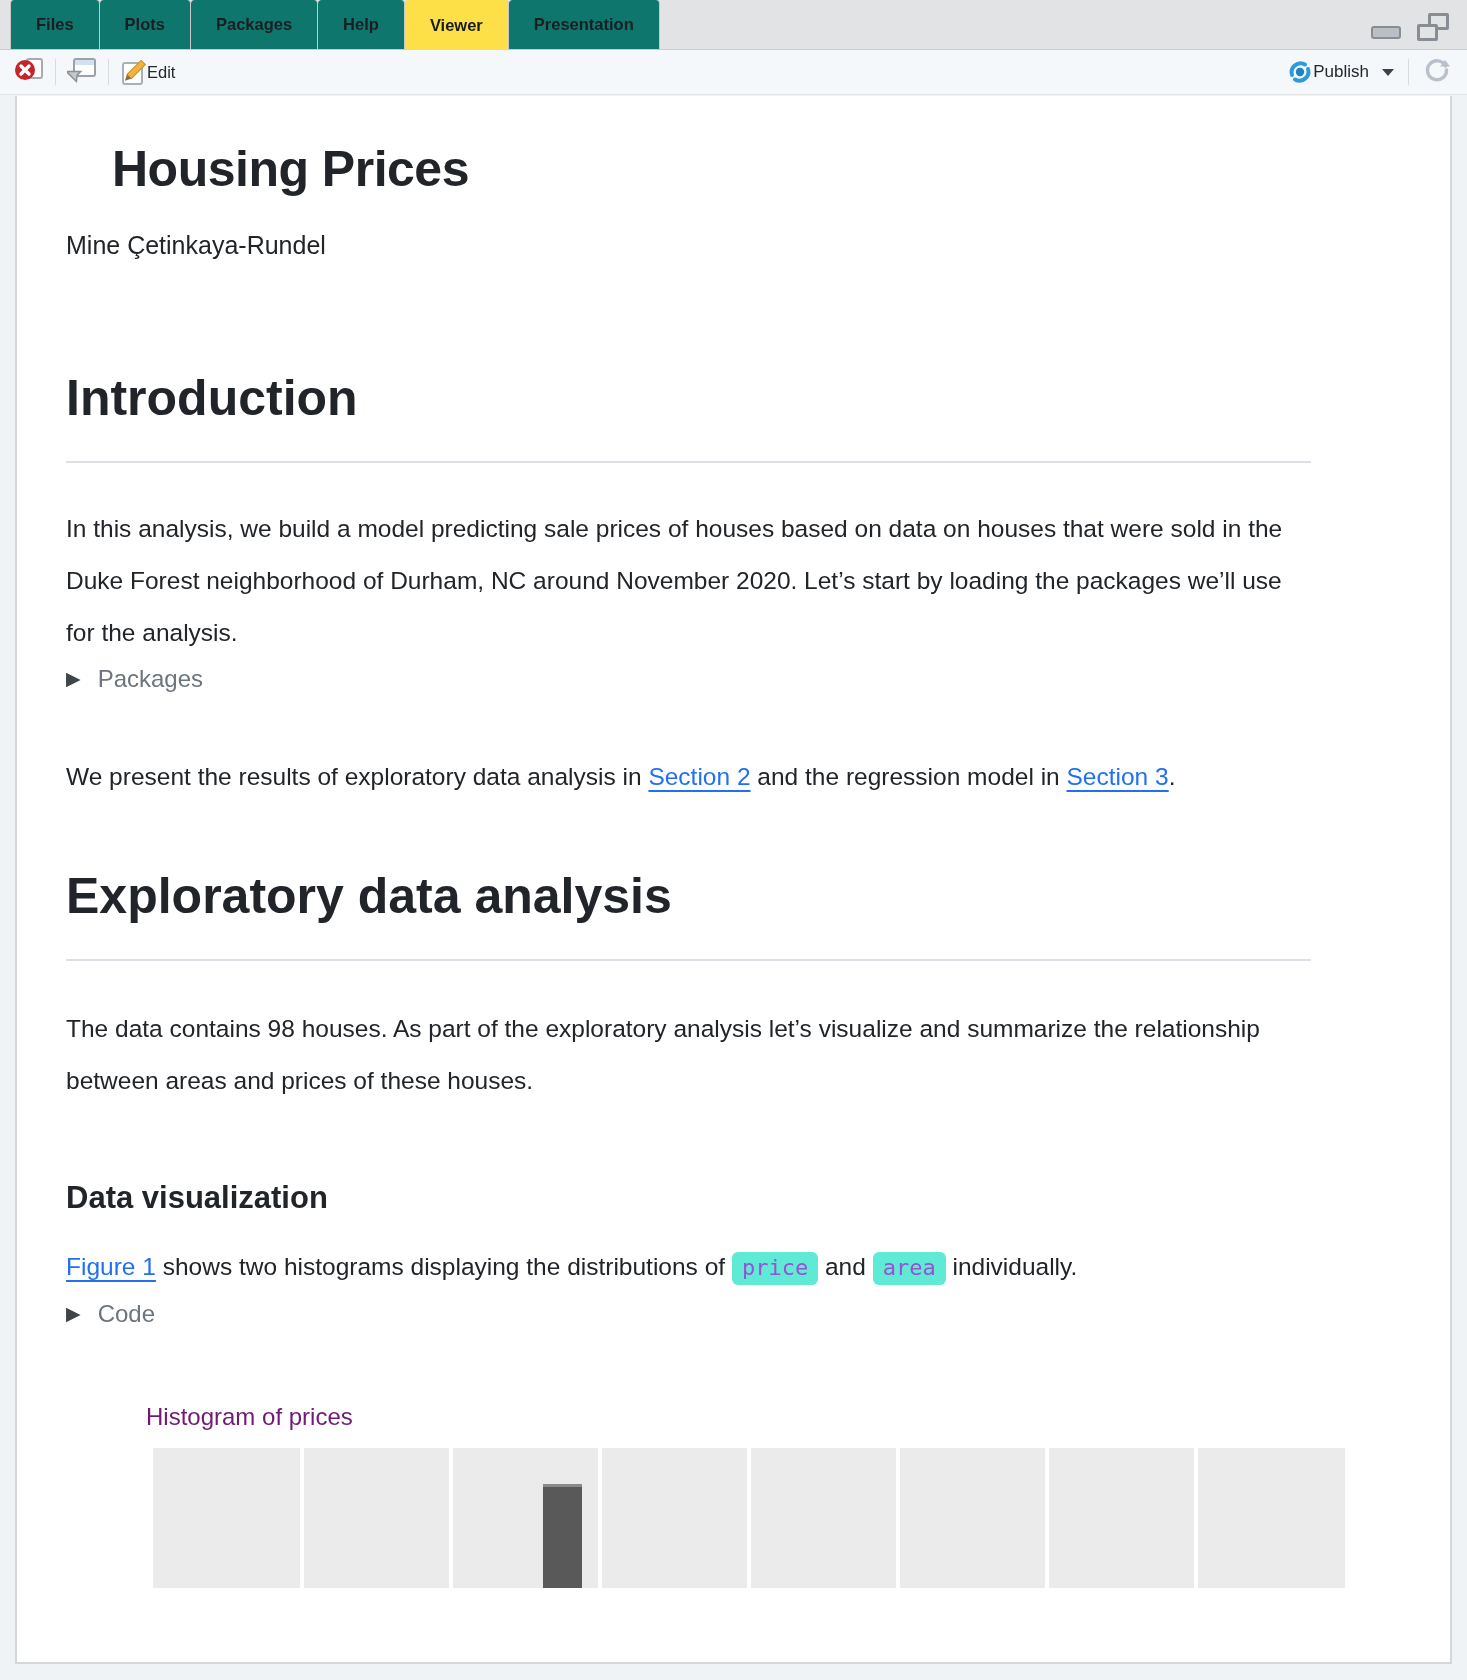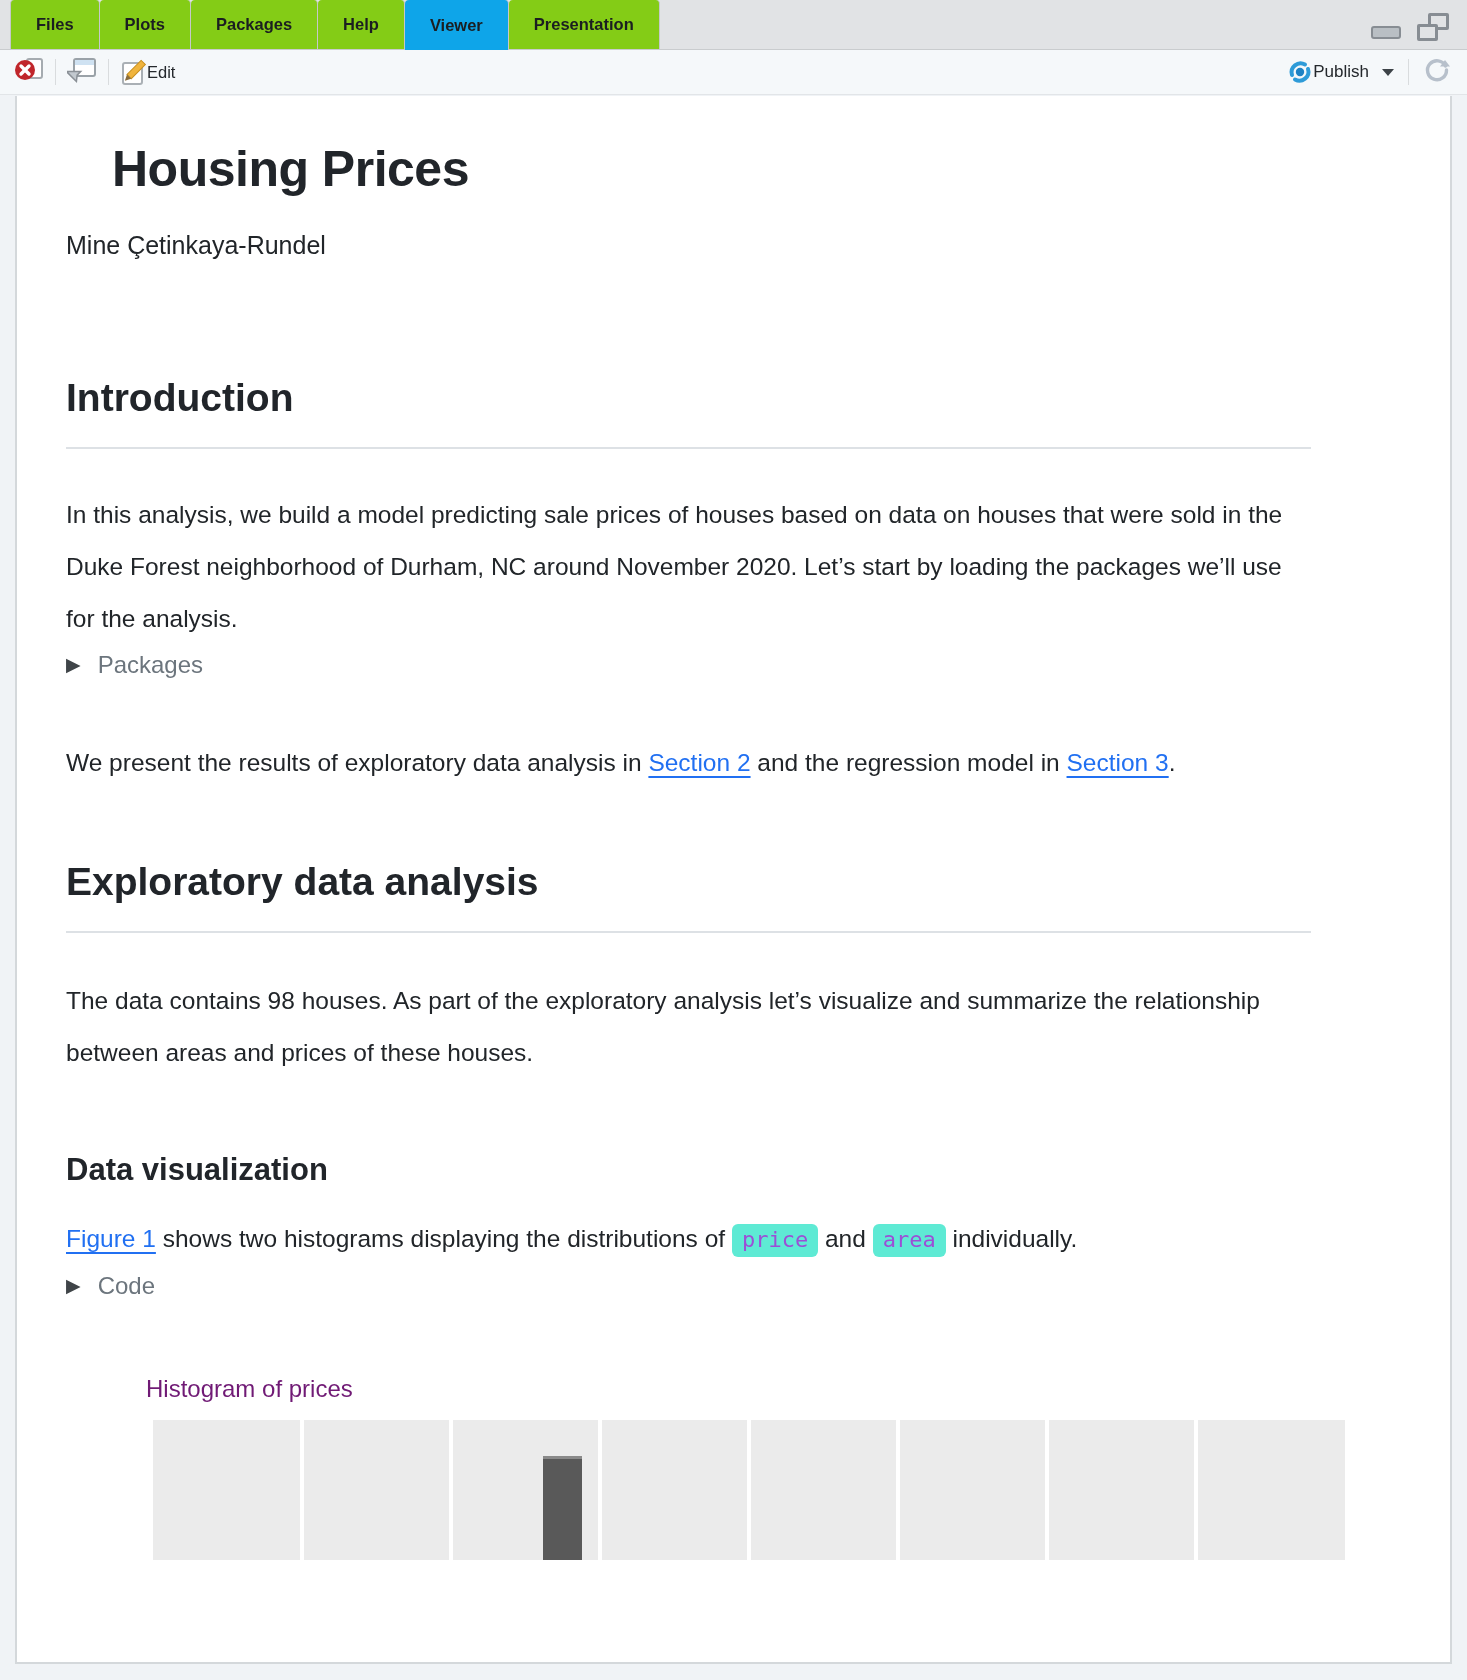--- a/index.html
+++ b/index.html
@@ -18,28 +18,28 @@
     display: flex;
     align-items: stretch;
     padding-left: 10px;
     position: relative;
     z-index: 5;
   }
   .tab {
     display: flex; align-items: center;
     padding: 0 25px;
     font-size: 16.5px; font-weight: bold; color: #1b1e21;
-    background: #84cc16;
+    background: #0f766e;
     border-right: 1px solid #c6c8ca;
     border-top-left-radius: 4px; border-top-right-radius: 4px;
     cursor: default;
   }
   .tab:first-child { border-left: 1px solid #c6c8ca; }
   .tab.active {
-    background: #0ea5e9;
+    background: #fde047;
     margin-bottom: -1px;
     z-index: 6;
   }
   .win-controls {
     position: absolute; right: 18px; top: 13px;
     display: flex; gap: 16px; align-items: center;
   }
   .min-glyph {
     width: 30px; height: 13px; margin-top: 10px;
     background: #b9bfc4; border: 2px solid #878d93; border-radius: 3px;
@@ -84,22 +84,22 @@
     border-right: 2px solid #d4d8db;
     border-bottom: 2px solid #d4d8db;
     overflow: hidden;
   }
   .content { width: 1245px; margin-left: 49px; padding-top: 44px; }
 
   h1.title { font-size: 50px; line-height: 58px; font-weight: bold; letter-spacing: -0.5px; color: #21252a; margin-left: 46px; }
   .author { margin-top: 31px; font-size: 25px; line-height: 33px; color: #212529; }
 
   h2.section {
-    font-size: 39px; line-height: 46px; font-weight: bold; color: #21252a;
-    border-bottom: 2px solid #dde1e5; padding-bottom: 26px;
+    font-size: 50px; line-height: 46px; font-weight: bold; color: #21252a;
+    border-bottom: 2px solid #dde1e5; padding-bottom: 40px;
   }
   h2.intro { margin-top: 113px; }
   h2.eda   { margin-top: 70px; }
   h3.subsection { margin-top: 70px; font-size: 31px; line-height: 42px; font-weight: bold; color: #21252a; }
 
   p.body-para { font-size: 24.5px; line-height: 52px; color: #212529; }
   .p-intro   { margin-top: 40px; }
   .p-results { margin-top: 52px; }
   .p-eda     { margin-top: 42px; }
   .p-fig     { margin-top: 22px; }

